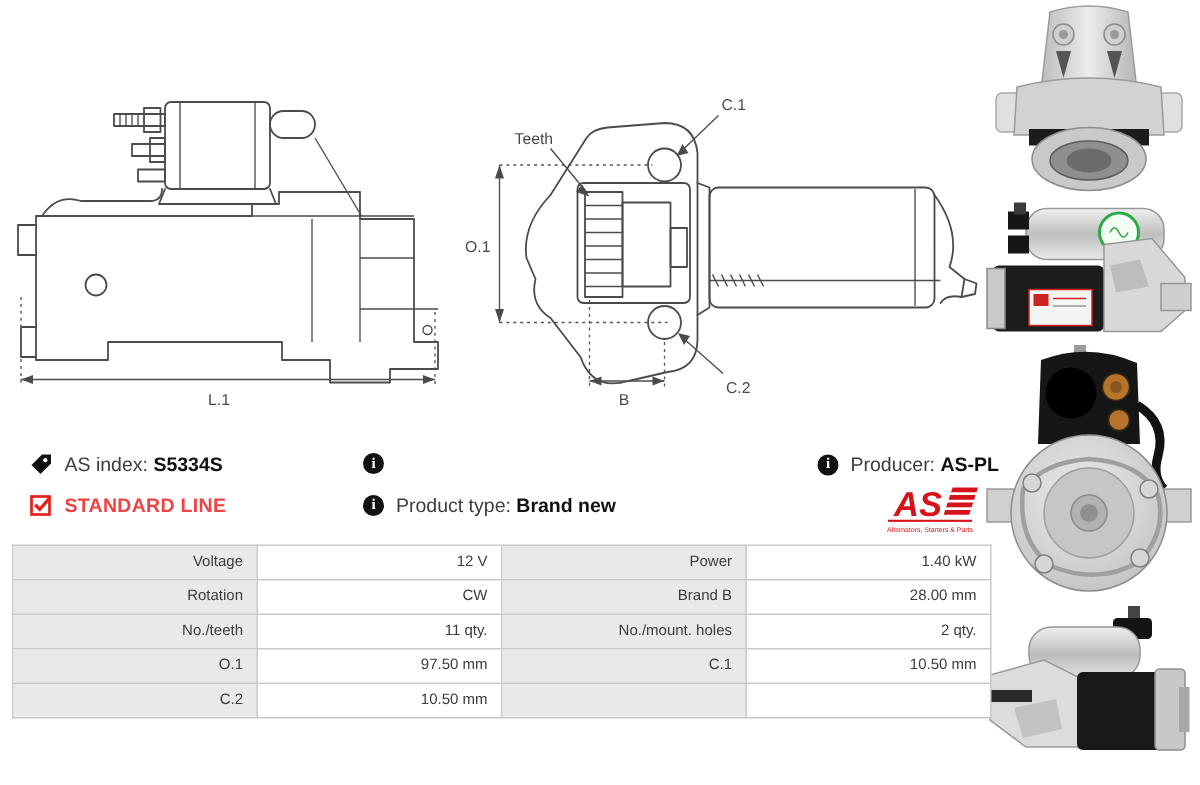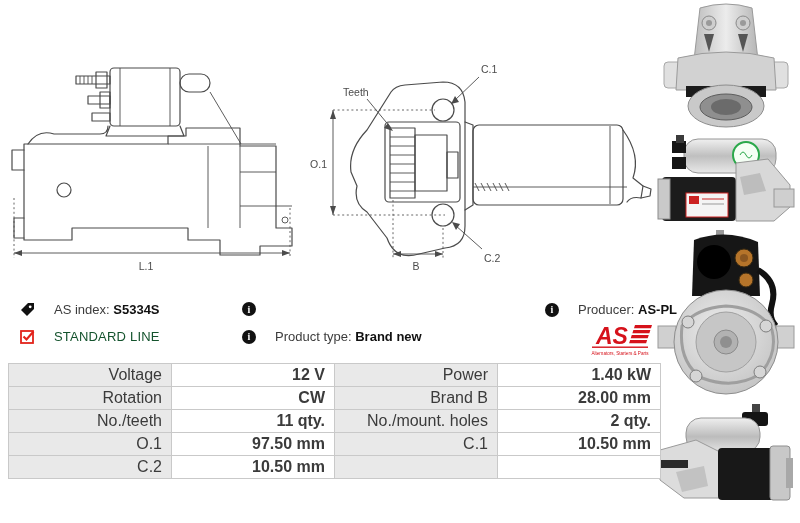--- a/index.html
+++ b/index.html
@@ -2,32 +2,32 @@
 <html><head>
 <meta charset="utf-8">
 <style>
   html,body{margin:0;padding:0;background:#fff;}
   #stage{position:relative;width:800px;height:523px;background:#fff;overflow:hidden;
          font-family:"Liberation Sans", sans-serif;color:#222;}
   svg text{font-family:"Liberation Sans", sans-serif;}
   .abs{position:absolute;}
 
   
-  .info-row{position:absolute;display:flex;align-items:center;gap:19px;font-size:13px;color:#3c3c3c;white-space:nowrap;}
+  .info-row{position:absolute;display:flex;align-items:center;gap:8px;font-size:13px;color:#3c3c3c;white-space:nowrap;}
   .info-row b{color:#111;}
   .i-icon{display:inline-flex;align-items:center;justify-content:center;width:14px;height:14px;border-radius:50%;
           background:#111;color:#fff;font-size:10px;font-weight:bold;font-family:"Liberation Serif",serif;flex:0 0 auto;}
-  .badge{color:#14532d;font-weight:normal;letter-spacing:.2px;}
+  .badge{color:#ef4444;font-weight:bold;letter-spacing:.2px;}
 
   
   table.specs{position:absolute;left:8px;top:363px;border-collapse:collapse;table-layout:fixed;}
-  table.specs td{border:1px solid #c9c9c9;font-size:16px;color:#3b3b3b;
+  table.specs td{border:1px solid #c9c9c9;font-size:10px;color:#3b3b3b;
                  vertical-align:top;line-height:21px;padding:0 9px 0 6px;text-align:right;overflow:hidden;}
   td.lbl{background:#e9e9e9;width:147px;}
-  td.val{background:#ffffff;width:147px;font-weight:bold;}
+  td.val{background:#ffffff;width:147px;}
   tr.h1 td{height:22px;}
   tr.h2 td{height:42px;}
 
   .stroke{fill:none;stroke:#4b4b4b;stroke-width:1.2;stroke-linejoin:round;stroke-linecap:round;}
   .thin{fill:none;stroke:#4b4b4b;stroke-width:0.9;}
   .dot{fill:none;stroke:#565656;stroke-width:0.9;stroke-dasharray:2 2.6;}
   .dimtxt{font-size:10.5px;fill:#4b4b4b;}
   .ah{fill:#4b4b4b;stroke:none;}
 </style>
 </head>

